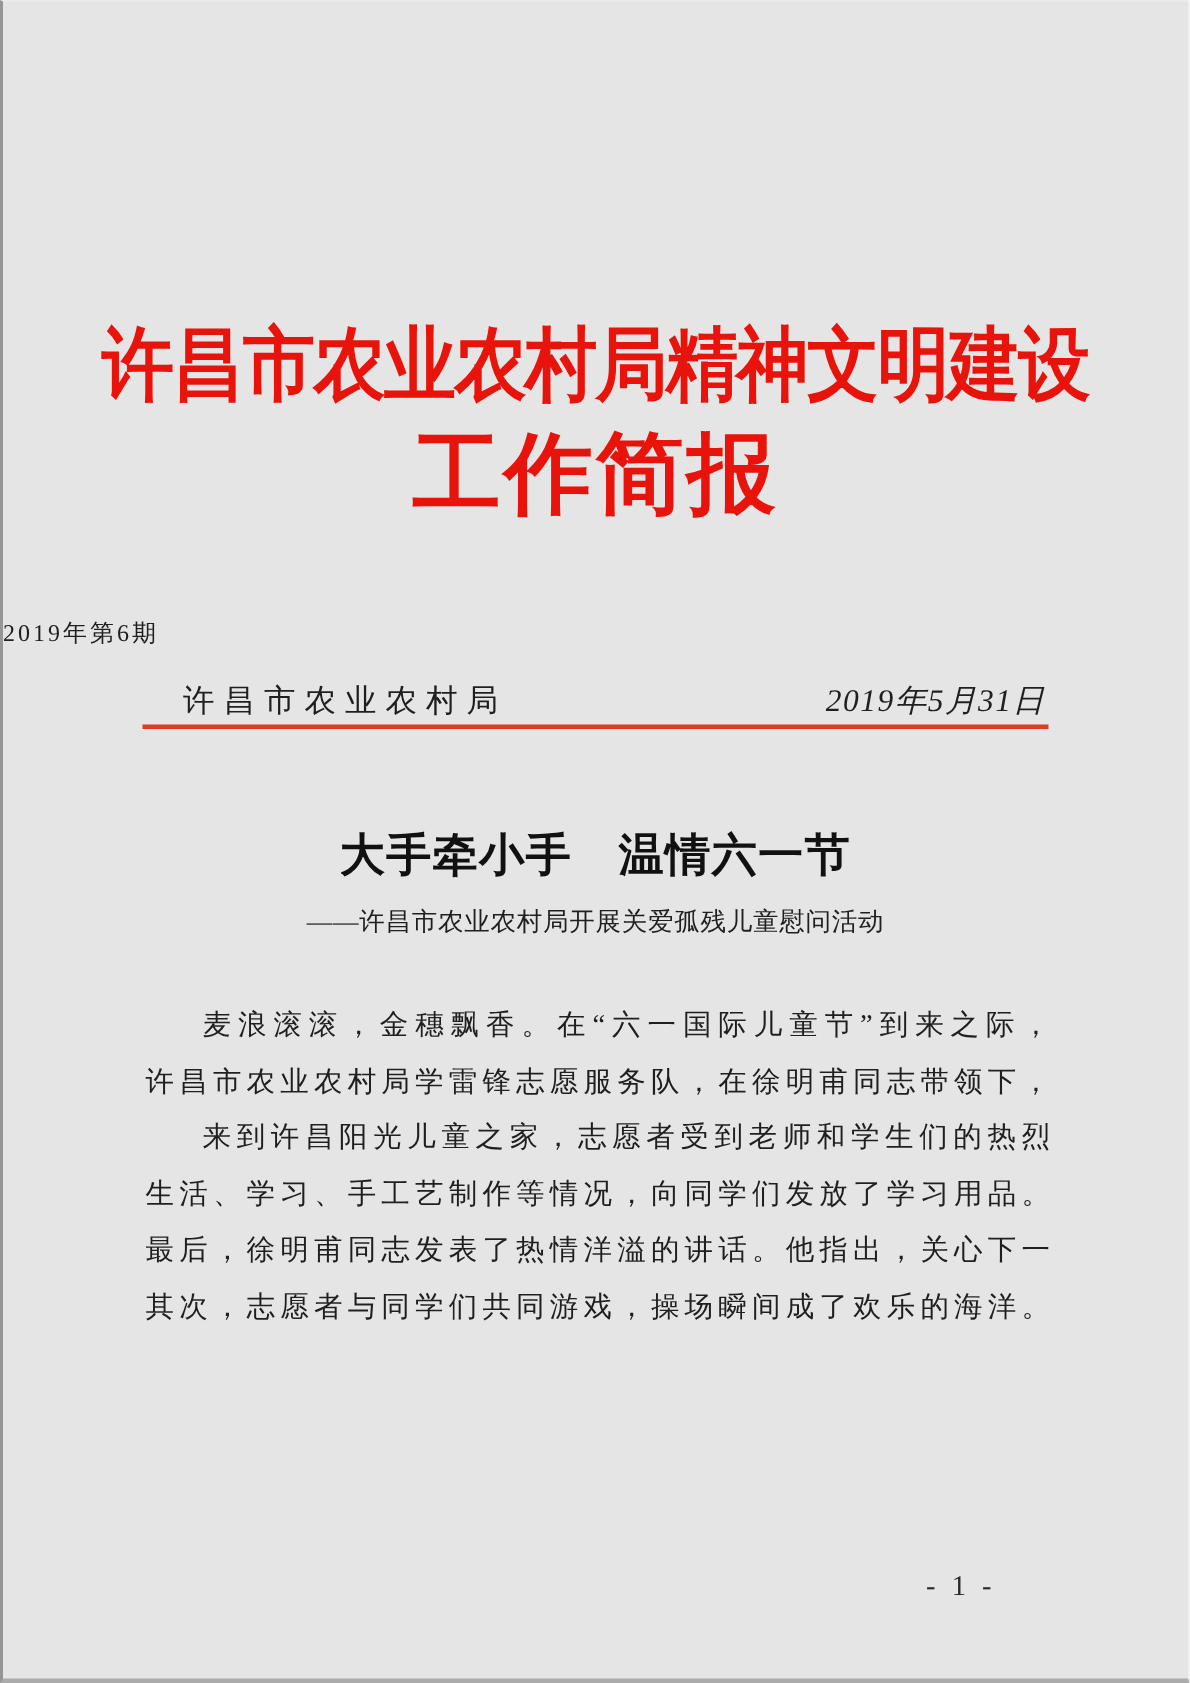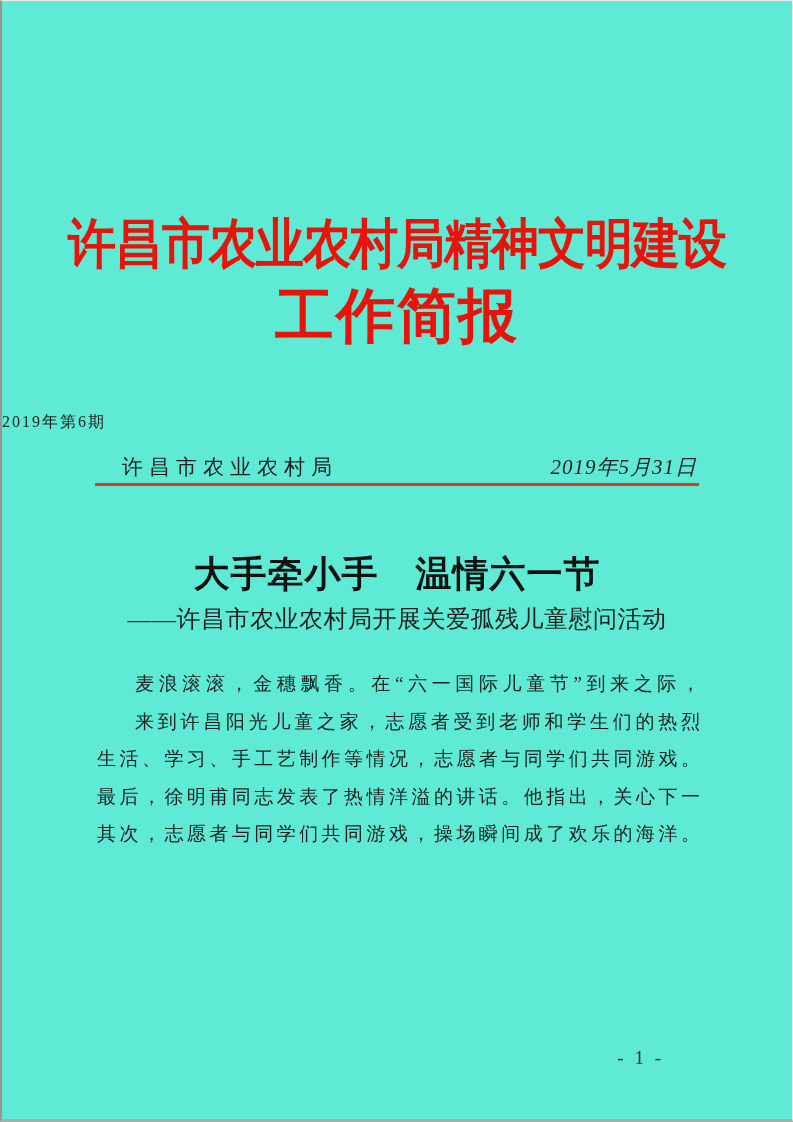--- a/index.html
+++ b/index.html
@@ -7,21 +7,21 @@
     padding: 0;
     background: #ffffff;
     width: 793px;
     height: 1122px;
     font-family: "Liberation Serif", "DejaVu Serif", serif;
   }
   .page {
     position: relative;
     width: 793px;
     height: 1122px;
-    background: #5eead4;
+    background: #e5e5e5;
     box-sizing: border-box;
     border-left: 2px solid #969696;
     border-bottom: 3px solid #ababab;
     border-top: 1px solid #ececec;
     border-right: 1px solid #f0f0f0;
     overflow: hidden;
   }
   
   .masthead {
     position: absolute;
@@ -79,32 +79,32 @@
     height: 3px;
     background: #df3b20;
   }
   
   .art-title {
     position: absolute;
     top: 549px;
     left: 0;
     width: 100%;
     text-align: center;
-    font-size: 36px;
+    font-size: 30px;
     font-weight: bold;
     color: #111111;
     letter-spacing: 1px;
   }
   .art-subtitle {
     position: absolute;
     top: 602px;
     left: 0;
     width: 100%;
     text-align: center;
-    font-size: 24px;
+    font-size: 17px;
     color: #1f1f1f;
     letter-spacing: 0.5px;
   }
   
   .body {
     position: absolute;
     top: 664px;
     left: 95px;
     width: 603px;
     color: #1f1f1f;
@@ -146,21 +146,22 @@
   </div>
 
   <div class="redrule"></div>
 
   <div class="art-title">大手牵小手　温情六一节</div>
 
   <div class="art-subtitle">——许昌市农业农村局开展关爱孤残儿童慰问活动</div>
 
   <div class="body">
     <div class="bl first">麦浪滚滚，金穗飘香。在“六一国际儿童节”到来之际，</div>
+    <div class="bl">许昌市农业农村局学雷锋志愿服务队，在徐明甫同志带领下，</div>
     <div class="bl first">来到许昌阳光儿童之家，志愿者受到老师和学生们的热烈</div>
-    <div class="bl">生活、学习、手工艺制作等情况，志愿者与同学们共同游戏。</div>
+    <div class="bl">生活、学习、手工艺制作等情况，向同学们发放了学习用品。</div>
     <div class="bl">最后，徐明甫同志发表了热情洋溢的讲话。他指出，关心下一</div>
     <div class="bl">其次，志愿者与同学们共同游戏，操场瞬间成了欢乐的海洋。</div>
   </div>
 
   <div class="pagenum">- 1 -</div>
 
 </div>
 
 </body></html>

